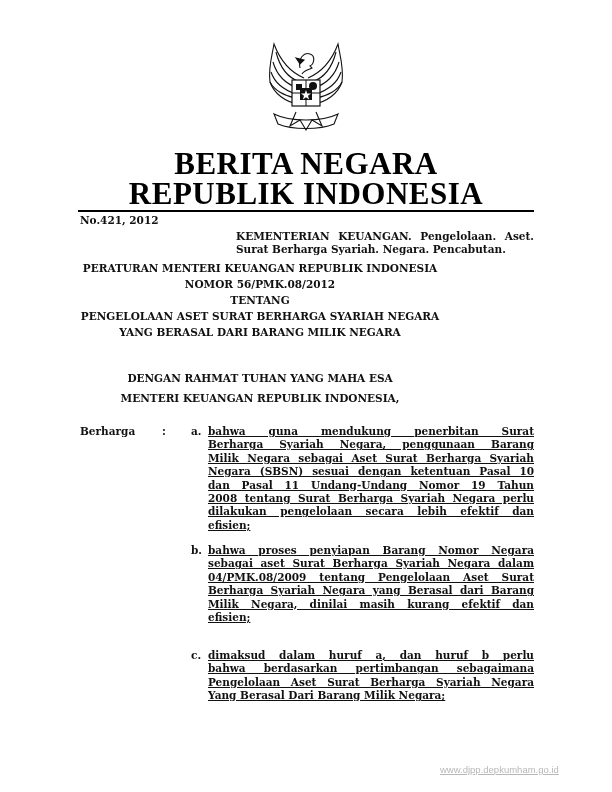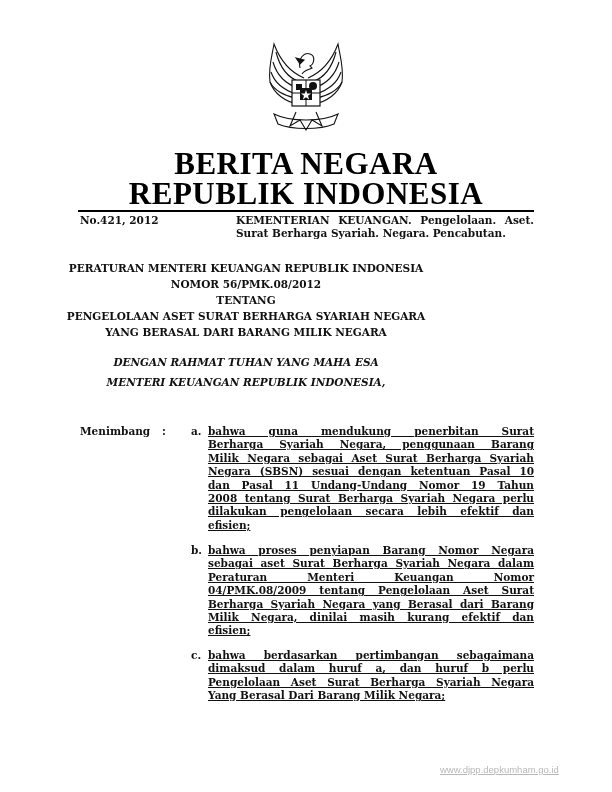--- a/index.html
+++ b/index.html
@@ -11,29 +11,29 @@
   .title {
     position: absolute; left: 0; width: 612px; text-align: center;
     font-family: "Liberation Serif", serif; font-weight: bold; color: #000;
     font-size: 31px; letter-spacing: 0.5px;
   }
   .t1 { top: 146px; }
   .t2 { top: 176px; }
   .rule { position: absolute; left: 78px; top: 210px; width: 456px; height: 2px; background: #000; }
   .no { position: absolute; left: 80px; top: 214px; font-size: 10.5px; font-weight: bold; }
   .subject { position: absolute; left: 236px; top: 214px; width: 298px; font-size: 10.5px; font-weight: bold; line-height: 13px; }
-  .subject .l1 { display: block; text-align: justify; text-align-last: justify; }
+  .subject .l1 { display: block; text-align: justify; text-align-last: justify; margin-top: 16px; }
   .subject .l2 { display: block; }
   .center-block {
     position: absolute; left: 0; width: 492px; text-align: center;
-    font-size: 10.5px; font-weight: bold; line-height: 16px;
+    font-size: 10.5px; font-weight: bold; line-height: 16px; padding-left: 14px;
   }
   .hb { top: 260px; }
   .hb div { height: 16px; }
-  .greet { top: 352px; line-height: 20px; font-style: italic; }
+  .greet { top: 368px; line-height: 20px; }
   .considering { position: absolute; left: 80px; top: 425px; width: 454px; font-size: 10.5px; font-weight: bold; }
   .label { position: absolute; left: 0; top: 0; }
   .colon { position: absolute; left: 82px; top: 0; }
   .item { position: absolute; left: 111px; width: 343px; }
   .item .letter { position: absolute; left: 0; top: 0; }
   .item .body { position: absolute; left: 17px; width: 326px; line-height: 13.4px; text-align: justify; text-decoration: underline; }
   .item .body span { display: block; text-align: justify; text-align-last: justify; }
   .item .body span.last { text-align-last: left; }
   .footer-url {
     position: absolute; left: 440px; top: 764px; font-family: "Liberation Sans", sans-serif;
@@ -95,21 +95,21 @@
   <div>PENGELOLAAN ASET SURAT BERHARGA SYARIAH NEGARA</div>
   <div>YANG BERASAL DARI BARANG MILIK NEGARA</div>
 </div>
 
 <div class="center-block greet">
   <div>DENGAN RAHMAT TUHAN YANG MAHA ESA</div>
   <div>MENTERI KEUANGAN REPUBLIK INDONESIA,</div>
 </div>
 
 <div class="considering">
-  <div class="label">Menimbang</div>
+  <div class="label">Berharga</div>
   <div class="colon">:</div>
 
   <div class="item" style="top:0px;">
     <div class="letter">a.</div>
     <div class="body">
       <span>bahwa guna mendukung penerbitan Surat</span>
       <span>Berharga Syariah Negara, penggunaan Barang</span>
       <span>Milik Negara sebagai Aset Surat Berharga Syariah</span>
       <span>Negara (SBSN) sesuai dengan ketentuan Pasal 10</span>
       <span>dan Pasal 11 Undang-Undang Nomor 19 Tahun</span>
@@ -117,32 +117,31 @@
       <span>dilakukan pengelolaan secara lebih efektif dan</span>
       <span class="last">efisien;</span>
     </div>
   </div>
 
   <div class="item" style="top:119px;">
     <div class="letter">b.</div>
     <div class="body">
       <span>bahwa proses penyiapan Barang Nomor Negara</span>
       <span>sebagai aset Surat Berharga Syariah Negara dalam</span>
-      <span>Peraturan Menteri Keuangan Nomor</span>
       <span>04/PMK.08/2009 tentang Pengelolaan Aset Surat</span>
       <span>Berharga Syariah Negara yang Berasal dari Barang</span>
       <span>Milik Negara, dinilai masih kurang efektif dan</span>
       <span class="last">efisien;</span>
     </div>
   </div>
 
   <div class="item" style="top:224px;">
     <div class="letter">c.</div>
     <div class="body">
+      <span>dimaksud dalam huruf a, dan huruf b perlu</span>
       <span>bahwa berdasarkan pertimbangan sebagaimana</span>
-      <span>dimaksud dalam huruf a, dan huruf b perlu</span>
       <span>Pengelolaan Aset Surat  Berharga Syariah Negara</span>
       <span class="last">Yang Berasal Dari Barang Milik Negara;</span>
     </div>
   </div>
 </div>
 
 <div class="footer-url">www.djpp.depkumham.go.id</div>
 
 </body></html>

